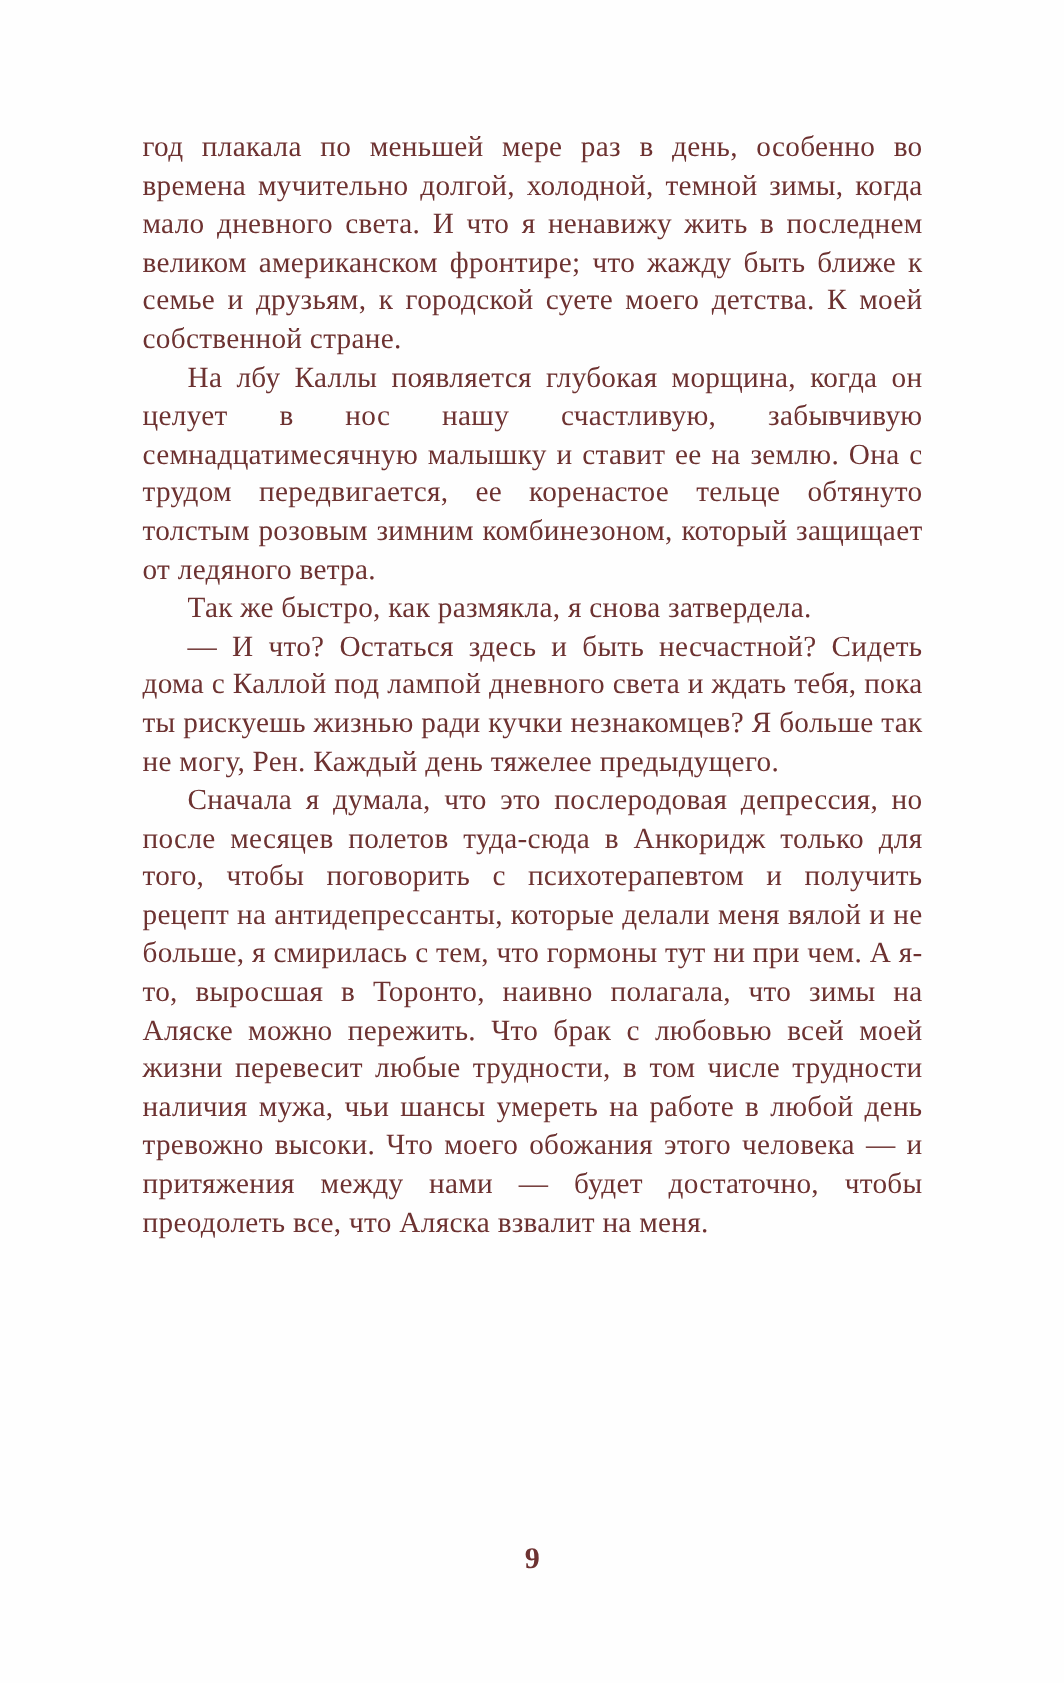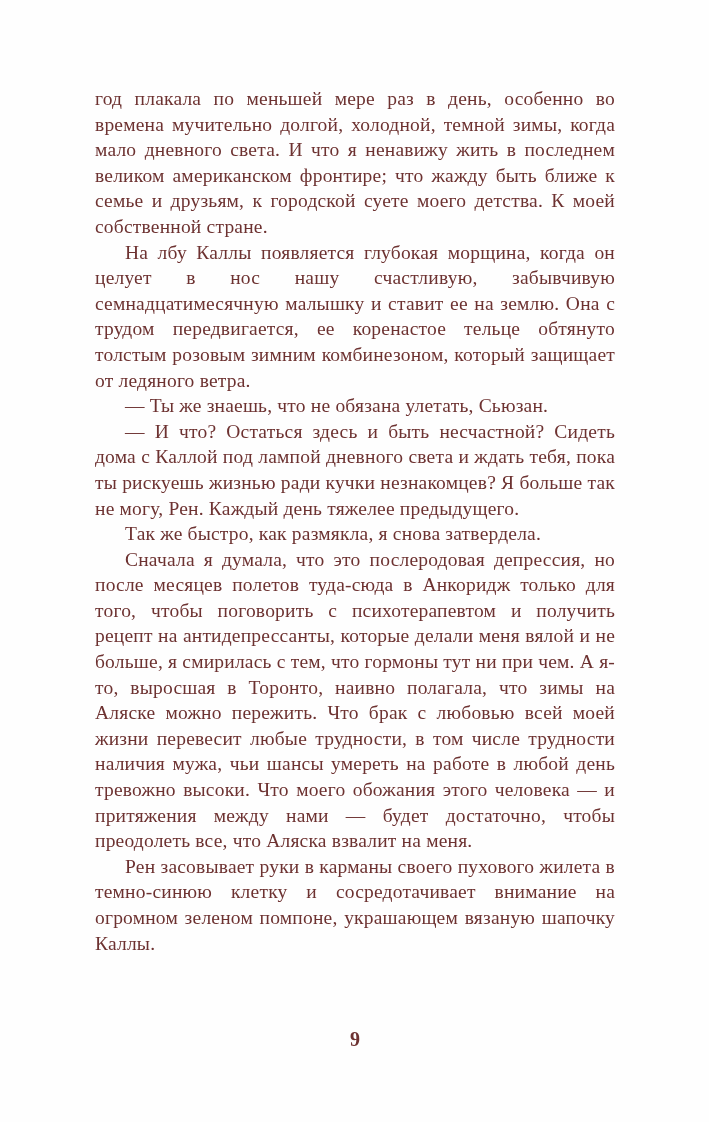--- a/index.html
+++ b/index.html
@@ -51,20 +51,18 @@
     letter-spacing: 0.2px;
   }
 </style>
 </head>
 <body>
 
 <div class="book-page">
   <div class="text-block">
     <p class="no-indent">год плакала по меньшей мере раз в день, особенно во времена мучительно долгой, холодной, темной зимы, когда мало дневного света. И что я ненавижу жить в последнем великом американском фронтире; что жажду быть ближе к семье и друзьям, к городской суете моего детства. К моей собственной стране.</p>
     <p>На лбу Каллы появляется глубокая морщина, когда он целует в нос нашу счастливую, забывчивую семнадцатимесячную малышку и ставит ее на землю. Она с трудом передвигается, ее коренастое тельце обтянуто толстым розовым зимним комбинезоном, который защищает от ледяного ветра.</p>
-    <p>— Ты же знаешь, что не обязана улетать, Сьюзан.</p>
+    <p>Так же быстро, как размякла, я снова затвердела.</p>
     <p>— И что? Остаться здесь и быть несчастной? Сидеть дома с Каллой под лампой дневного света и ждать тебя, пока ты рискуешь жизнью ради кучки незнакомцев? Я больше так не могу, Рен. Каждый день тяжелее предыдущего.</p>
-    <p>Так же быстро, как размякла, я снова затвердела.</p>
     <p>Сначала я думала, что это послеродовая депрессия, но после месяцев полетов туда-сюда в Анкоридж только для того, чтобы поговорить с психотерапевтом и получить рецепт на антидепрессанты, которые делали меня вялой и не больше, я смирилась с тем, что гормоны тут ни при чем. А я-то, выросшая в Торонто, наивно полагала, что зимы на Аляске можно пережить. Что брак с любовью всей моей жизни перевесит любые трудности, в том числе трудности наличия мужа, чьи шансы умереть на работе в любой день тревожно высоки. Что моего обожания этого человека — и притяжения между нами — будет достаточно, чтобы преодолеть все, что Аляска взвалит на меня.</p>
-    <p>Рен засовывает руки в карманы своего пухового жилета в темно-синюю клетку и сосредотачивает внимание на огромном зеленом помпоне, украшающем вязаную шапочку Каллы.</p>
   </div>
   <div class="page-footer">9</div>
 </div>
 
 </body></html>

